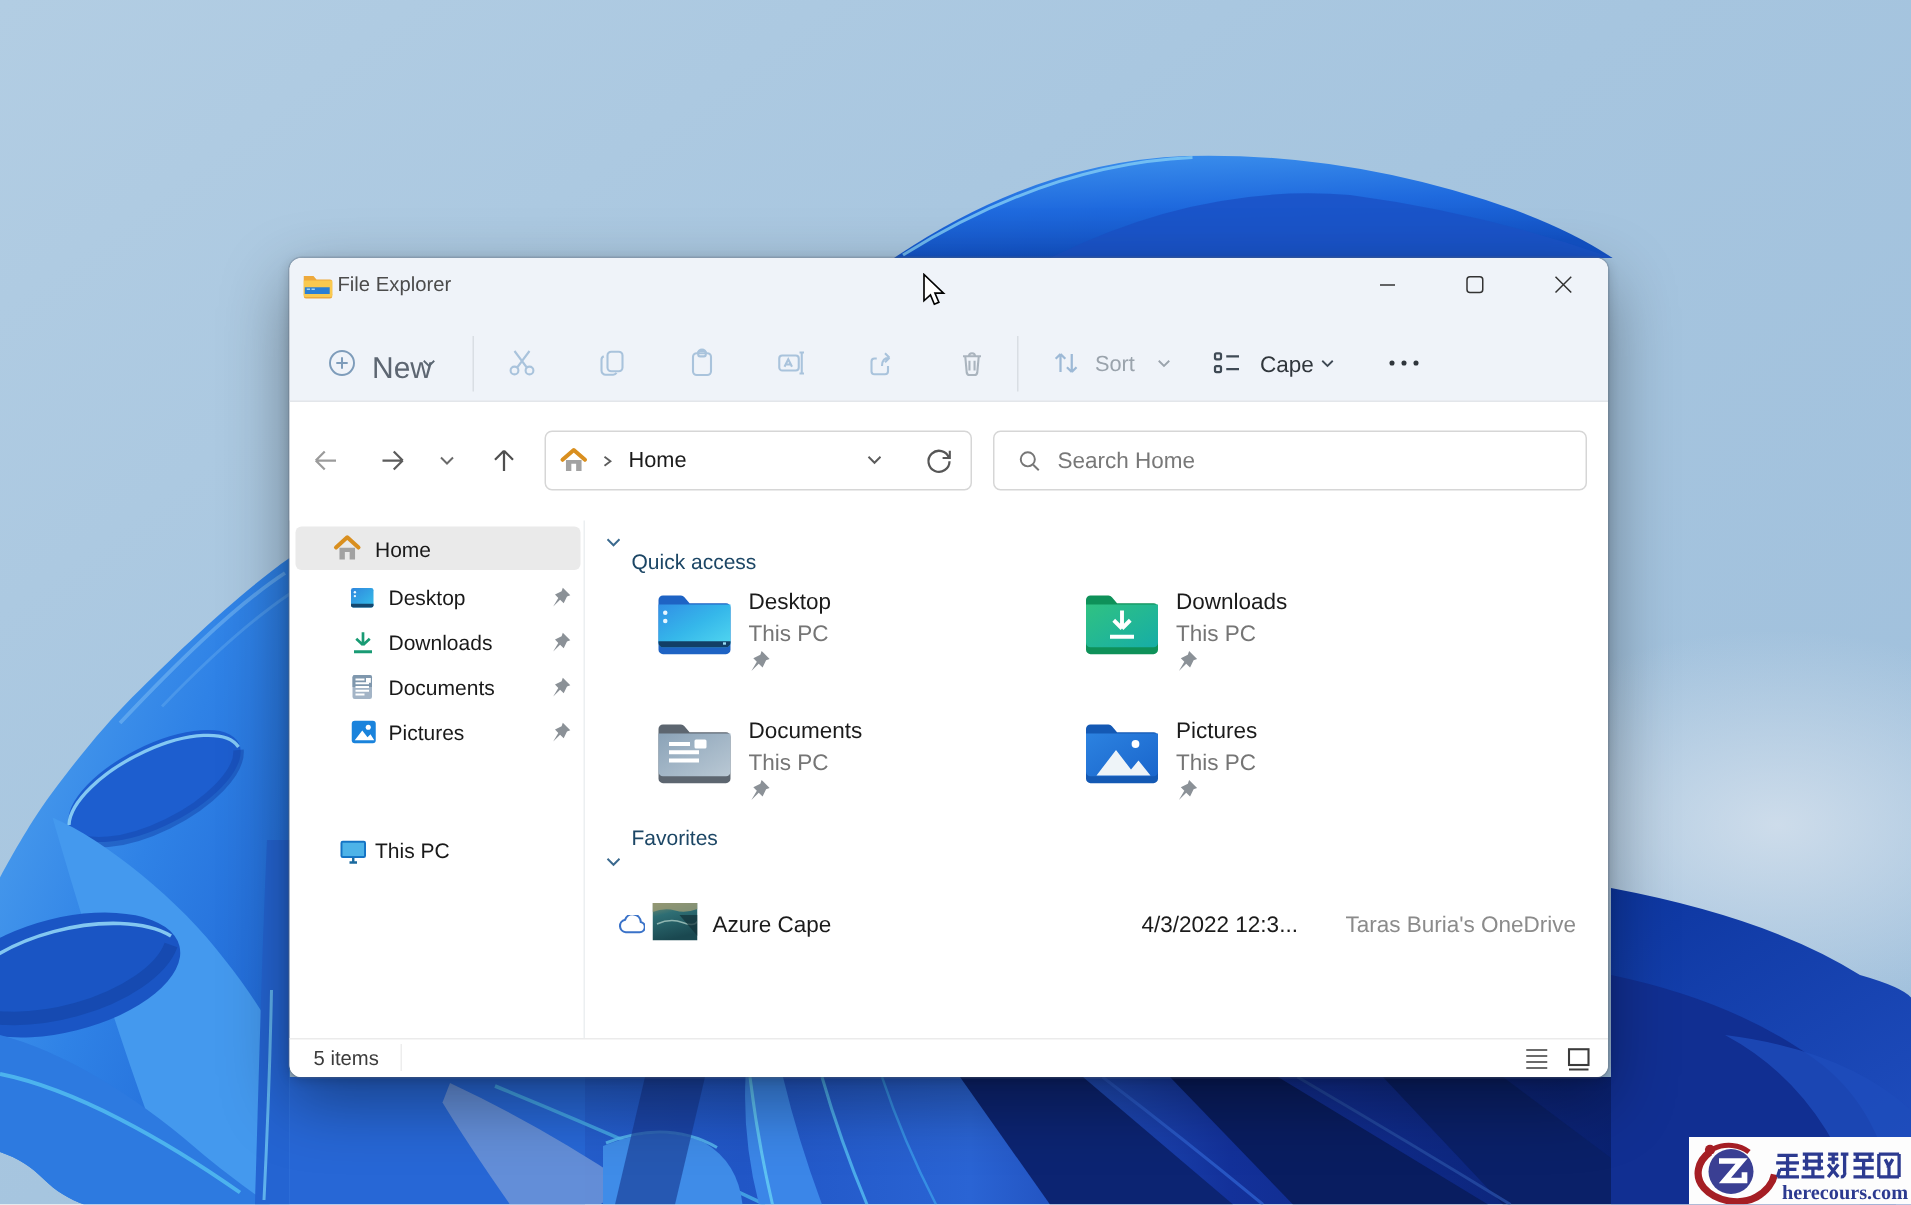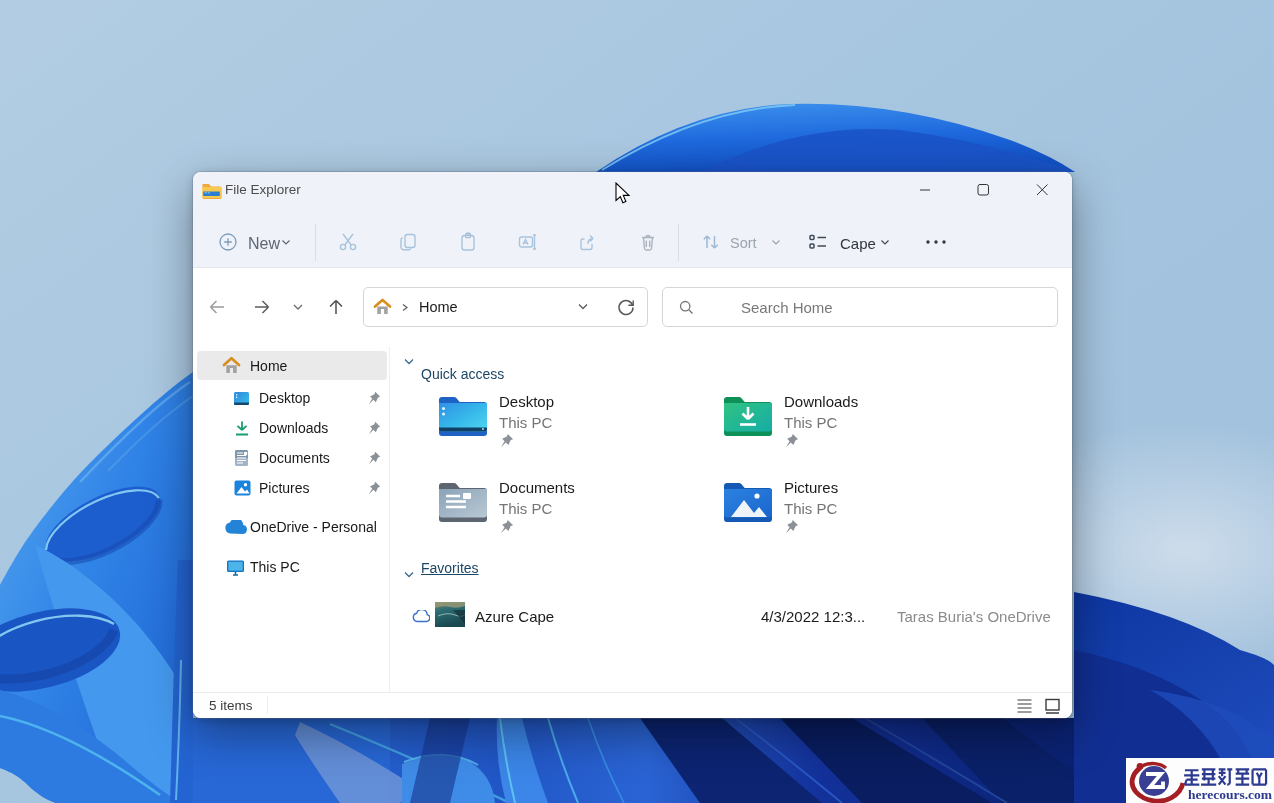--- a/index.html
+++ b/index.html
@@ -5,21 +5,21 @@
 html,body{margin:0;padding:0;}
 #stage{position:relative;width:1274px;height:803px;overflow:hidden;font-family:"Liberation Sans",sans-serif;background:#e5e5e5;}
 #wall{position:absolute;left:0;top:0;}
 #win{position:absolute;left:193px;top:172px;width:879px;height:546px;background:#fff;border-radius:8px;box-shadow:0 0 0 1px rgba(100,110,125,.30),0 16px 45px rgba(0,0,0,.38),0 2px 8px rgba(0,0,0,.18);overflow:hidden;}
 .abs{position:absolute;}
 #chrome{position:absolute;left:0;top:0;width:879px;height:95px;background:#eff3f9;border-bottom:1px solid #e3e6ea;}
 #title{position:absolute;left:32px;top:10px;font-size:13.5px;color:#4c4c4c;}
 .icbtn{position:absolute;top:7px;width:24px;height:22px;}
 #toolbar-sep1{position:absolute;left:122px;top:52px;width:1px;height:37px;background:#d9dee4;}
 #toolbar-sep2{position:absolute;left:485px;top:52px;width:1px;height:37px;background:#d9dee4;}
-.tbtxt{position:absolute;top:63px;font-size:16px;}
+.tbtxt{position:absolute;top:63px;font-size:20px;}
 #navrow{position:absolute;left:0;top:96px;width:879px;height:79px;background:#fff;}
 #addrbox{position:absolute;left:170px;top:115px;width:285px;height:40px;border:1px solid #d6d6d6;border-radius:5px;box-sizing:border-box;}
 #searchbox{position:absolute;left:469px;top:115px;width:396px;height:40px;border:1px solid #d6d6d6;border-radius:5px;box-sizing:border-box;}
 #sbdiv{position:absolute;left:196px;top:175px;width:1px;height:345px;background:#eceff1;}
 .sbrow{position:absolute;left:0;width:196px;height:30px;font-size:14px;color:#191919;}
 .sbtxt{position:absolute;top:7px;}
 #homehl{position:absolute;left:4px;top:179px;width:190px;height:29px;background:#eaeaea;border-radius:4px;}
 #statusbar{position:absolute;left:0;top:520px;width:879px;height:26px;border-top:1px solid #ebebeb;background:#fff;}
 .hdr{font-size:14px;color:#1c4665;}
 .tile-name{position:absolute;font-size:15px;color:#1b1b1b;}
@@ -224,21 +224,21 @@
       </svg>
   <svg class="abs" style="left:423px;top:125px" width="20" height="20" viewBox="0 0 20 20" fill="none" stroke="#565656" stroke-width="1.5">
     <path d="M16.6 8.2 A7 7 0 1 0 17 10.5"></path>
         <path d="M17.2 3.5 V8.3 H12.4" stroke-width="1.4"></path>
   </svg>
   <div id="searchbox"></div>
   <svg class="abs" style="left:486px;top:128px" width="15" height="15" viewBox="0 0 15 15" fill="none" stroke="#767676" stroke-width="1.3">
         <circle cx="6.2" cy="6.2" r="4.7"></circle>
         <path d="M9.8 9.8 L13.5 13.5"></path>
       </svg>
-  <div class="abs" style="left:512px;top:127px;font-size:15px;color:#787878;margin-left:36px;">Search Home</div>
+  <div class="abs" style="left:512px;top:127px;font-size:15px;color:#787878;">Search Home</div>
 
   <div id="sbdiv"></div>
   <div id="homehl"></div>
   <svg class="abs" style="left:29px;top:184px" width="19" height="19" viewBox="0 0 19 19">
     <path d="M2 9 L9.5 2.2 L17 9" fill="none" stroke="#d98f1f" stroke-width="2.7" stroke-linecap="round" stroke-linejoin="round"></path>
     <path d="M4.3 9.2 V17 h3.6 v-5 h3.2 V17 h3.6 V9.2 Z" fill="#a2a2a2"></path>
   </svg>
   <div class="abs" style="left:57px;top:186px;font-size:14px;color:#191919;">Home</div>
 
   <div class="sbrow" style="top:211px;">
@@ -274,26 +274,20 @@
       </div>
   <div class="sbrow" style="top:301px;">
         <svg class="abs" style="left:41px;top:7px" width="17" height="16" viewBox="0 0 17 16">
           <rect x="0.5" y="0.5" width="16" height="15" rx="2" fill="#1a83dc"></rect>
           <circle cx="11.5" cy="4.8" r="1.7" fill="#fff"></circle>
           <path d="M2.5 13.5 L7.5 7 L11 11.5 L13 9.5 L15.5 13.5 Z" fill="#fff"></path>
         </svg>
         <span class="sbtxt" style="left:66px;">Pictures</span>
       </div>
 
-  <div class="sbrow" style="top:340px;">
-        <svg class="abs" style="left:31px;top:8px" width="23" height="15" viewBox="0 0 23 15">
-          <path d="M6.5 13.5 a5.5 5.5 0 0 1 -0.6 -10.9 A7 7 0 0 1 19.3 5 a4.6 4.6 0 0 1 -1 9.1 Z" fill="#2383d6"></path>
-        </svg>
-        <span class="sbtxt" style="left:57px;">OneDrive - Personal</span>
-      </div>
   <div class="sbrow" style="top:380px;">
         <svg class="abs" style="left:33px;top:7px" width="19" height="17" viewBox="0 0 19 17">
           <rect x="1" y="1.5" width="17" height="11.5" rx="1.5" fill="#1373c4"></rect>
           <rect x="2.3" y="2.8" width="14.4" height="8.9" fill="#4db3e8"></rect>
           <path d="M7 16 h5 M9.5 13 v3" stroke="#1a699e" stroke-width="1.6"></path>
         </svg>
         <span class="sbtxt" style="left:57px;">This PC</span>
       </div>
 
   <svg class="abs" style="left:174px;top:218px" width="15" height="15" viewBox="0 0 15 15">
@@ -385,21 +379,21 @@
   </svg>
   <div class="tile-name" style="left:591px;top:307px;">Pictures</div>
   <div class="tile-sub" style="left:591px;top:328px;">This PC</div>
   <svg class="abs" style="left:591px;top:346px" width="16" height="16" viewBox="0 0 15 15">
         <path d="M8.2 1.8 l5 5 l-2.2 0.8 l-2.2 4.6 l-2.4 -2.4 l-4.6 4.6 l3.4 -5.8 l-2.2 -2.2 l4.4 -2.2 Z" fill="#8b9197"></path>
       </svg>
 
   <svg class="abs" style="left:210px;top:398px" width="12" height="9" viewBox="0 0 12 9">
         <path d="M2 2.5 L6 6.5 L10 2.5" fill="none" stroke="#3b6a8f" stroke-width="1.3"></path>
       </svg>
-  <div class="abs hdr" style="left:228px;top:388px;text-decoration:underline;">Favorites</div>
+  <div class="abs hdr" style="left:228px;top:378px;">Favorites</div>
 
   <svg class="abs" style="left:219px;top:438px" width="18" height="13" viewBox="0 0 18 13" fill="none" stroke="#3a72c8" stroke-width="1.4">
         <path d="M5.2 11.5 a4.2 4.2 0 0 1 -0.5 -8.3 A5.4 5.4 0 0 1 15.2 4.6 a3.5 3.5 0 0 1 -0.7 6.9 Z"></path>
       </svg>
   <svg class="abs" style="left:242px;top:430px" width="30" height="25" viewBox="0 0 30 25">
     <defs>
           <linearGradient id="thumb" x1="0" y1="0" x2="0.3" y2="1">
             <stop offset="0" stop-color="#7d8e6d"></stop>
             <stop offset="0.35" stop-color="#2e6e74"></stop>
             <stop offset="1" stop-color="#1a4850"></stop>

